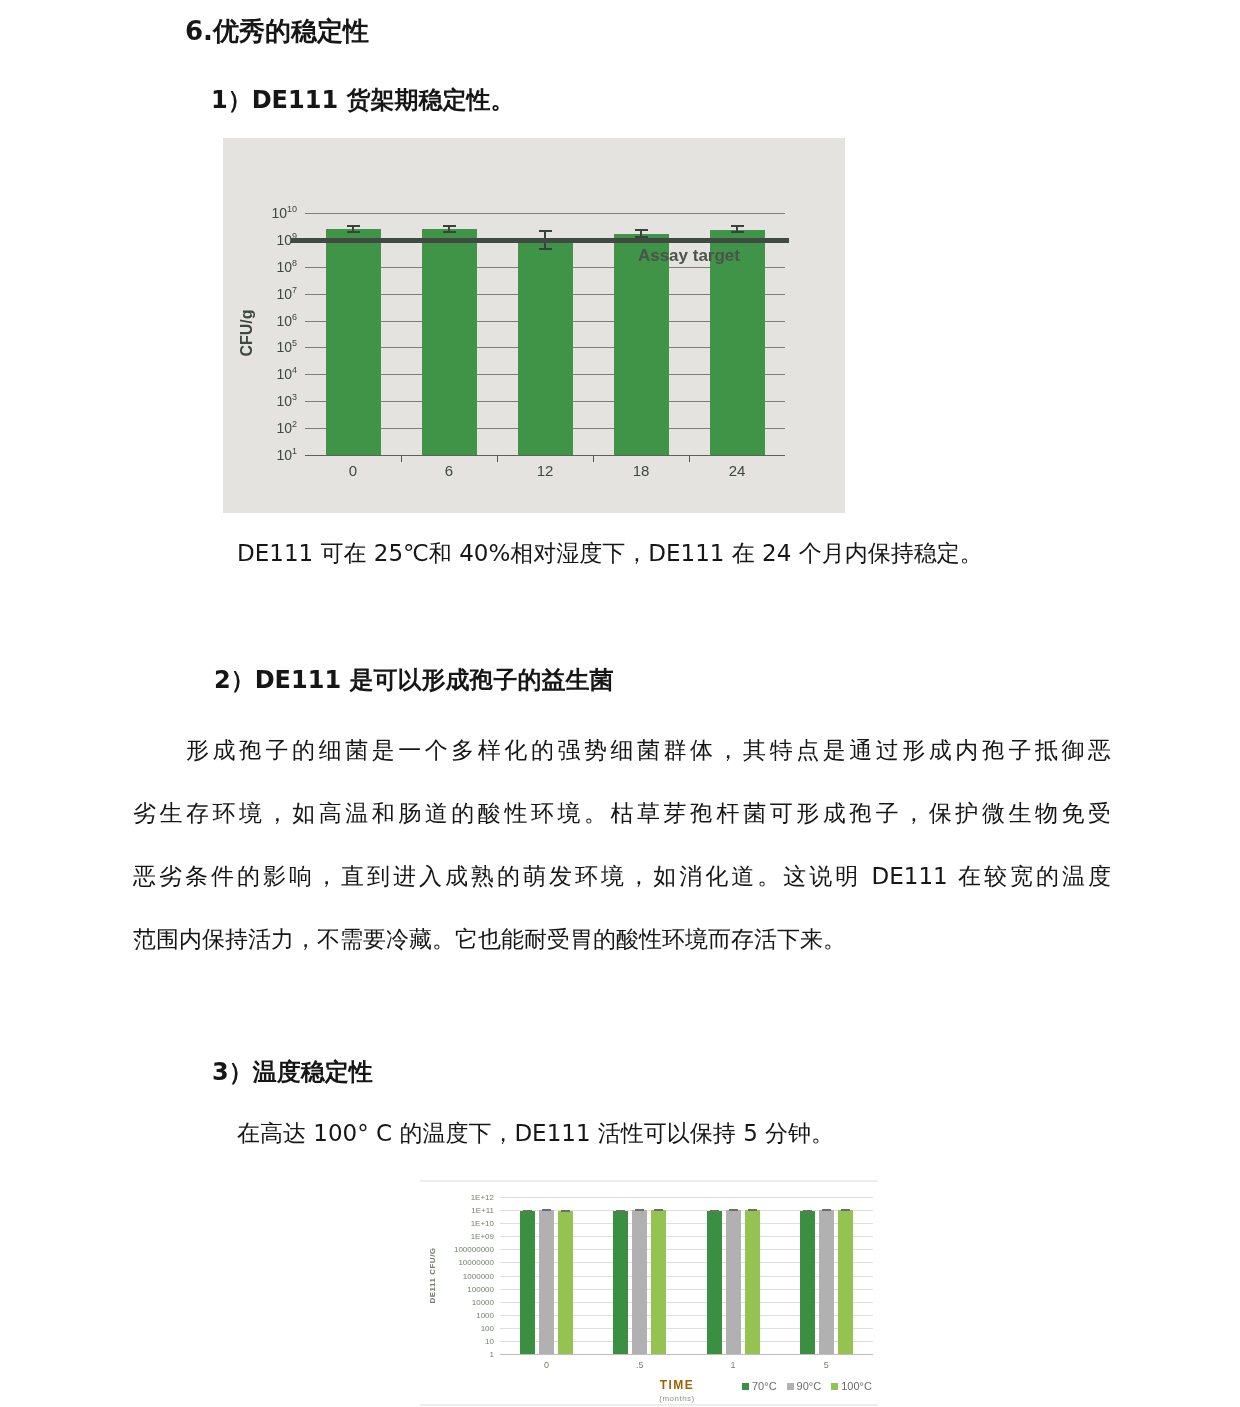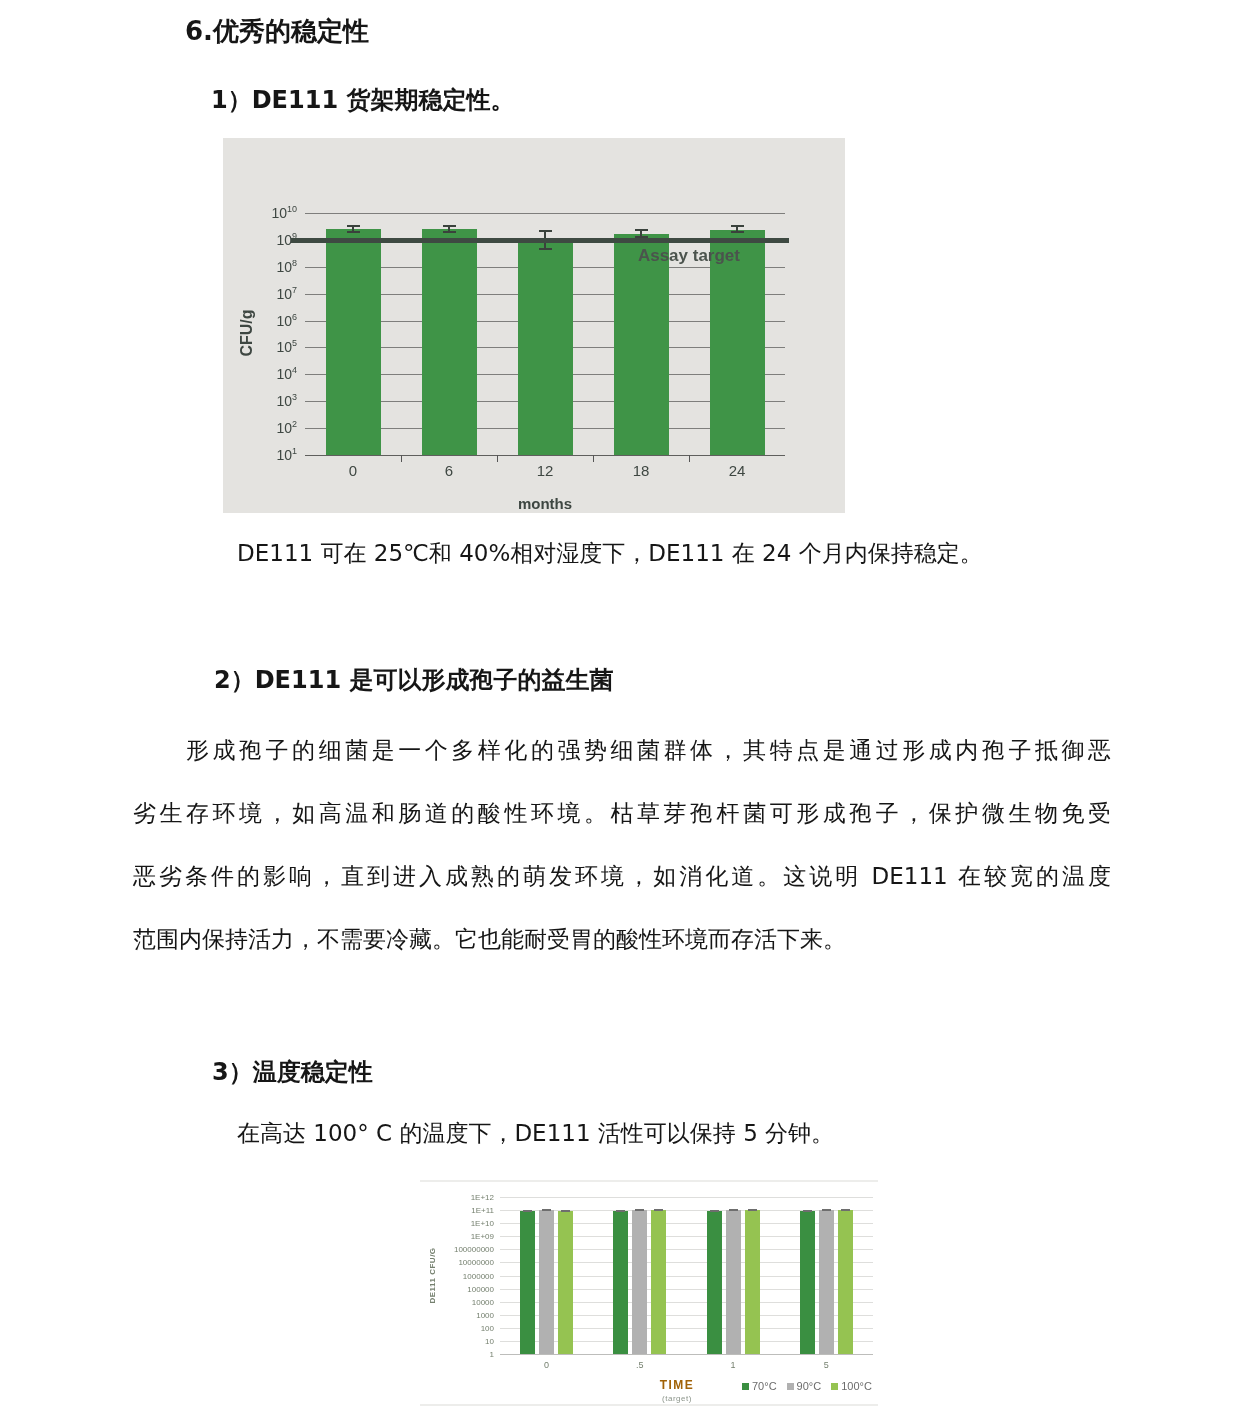--- a/index.html
+++ b/index.html
@@ -114,21 +114,20 @@
     <div class="abs axis-tick" style="left: 370px; top: 317px;"></div>
     <div class="abs bar1" style="left: 486.5px; top: 91.6654px; width: 55px; height: 225.335px; background: rgb(63, 148, 71);"></div>
     <div class="abs errstem" style="left: 513px; top: 87.9466px; height: 6.44689px;"></div>
     <div class="abs errcap" style="left: 507.5px; top: 86.9466px;"></div>
     <div class="abs errcap" style="left: 507.5px; top: 93.3935px;"></div>
     <div class="abs xtick1" style="left: 484px; top: 324px;">24</div>
     <div class="abs axis-tick" style="left: 466px; top: 317px;"></div>
     <div class="abs assay-line" style="left: 68px; top: 99.8889px; width: 498px; background: rgb(62, 74, 66);"></div>
     <div class="abs assay-label" style="left: 382px; top: 107.889px; width: 135px;">Assay target</div>
     <div class="abs ylab1" style="left: -26px; top: 186px; transform: rotate(-90deg);">CFU/g</div>
-    <div class="abs xlab1" style="left: 82px; top: 357px; width: 480px;">months</div>
   </div>
 
 <div class="abs zh caption cap1">DE111 可在 25℃和 40%相对湿度下，DE111 在 24 个月内保持稳定。</div>
 
 <div class="abs zh h2 h2-2">2）DE111 是可以形成孢子的益生菌</div>
 
 <div class="abs zh pline first" style="top:735px;">形成孢子的细菌是一个多样化的强势细菌群体，其特点是通过形成内孢子抵御恶</div>
 <div class="abs zh pline" style="top:798px;">劣生存环境，如高温和肠道的酸性环境。枯草芽孢杆菌可形成孢子，保护微生物免受</div>
 <div class="abs zh pline" style="top:861px;">恶劣条件的影响，直到进入成熟的萌发环境，如消化道。这说明 DE111 在较宽的温度</div>
 <div class="abs zh pline last" style="top:924px;">范围内保持活力，不需要冷藏。它也能耐受胃的酸性环境而存活下来。</div>
@@ -186,21 +185,21 @@
     <div class="abs barcap" style="left: 327.625px; top: 27.3748px; width: 9px;"></div>
     <div class="abs xtick2" style="left: 293.125px; top: 178px;">1</div>
     <div class="abs " style="left: 379.875px; top: 29.3512px; width: 15px; height: 142.649px; background: rgb(58, 143, 65);"></div>
     <div class="abs barcap" style="left: 382.875px; top: 28.3512px; width: 9px;"></div>
     <div class="abs " style="left: 398.875px; top: 28.0833px; width: 15px; height: 143.917px; background: rgb(177, 177, 177);"></div>
     <div class="abs barcap" style="left: 401.875px; top: 27.0833px; width: 9px;"></div>
     <div class="abs " style="left: 417.875px; top: 28.3748px; width: 15px; height: 143.625px; background: rgb(149, 195, 81);"></div>
     <div class="abs barcap" style="left: 420.875px; top: 27.3748px; width: 9px;"></div>
     <div class="abs xtick2" style="left: 386.375px; top: 178px;">5</div>
     <div class="abs time-lab" style="left: 197px; top: 196px;">TIME</div>
-    <div class="abs time-sub" style="left: 197px; top: 212px;">(target)</div>
+    <div class="abs time-sub" style="left: 197px; top: 212px;">(months)</div>
     <div class="abs ylab2" style="left: -48px; top: 88.5px; transform: rotate(-90deg);">DE111 CFU/G</div>
     <div class="abs legend" style="left: 322px; top: 198px;">
       <div class="legend-item">
         <div class="legend-swatch" style="background: rgb(58, 143, 65);"></div>
         <div class="legend-text">70°C</div>
       </div>
       <div class="legend-item">
         <div class="legend-swatch" style="background: rgb(177, 177, 177);"></div>
         <div class="legend-text">90°C</div>
       </div>

